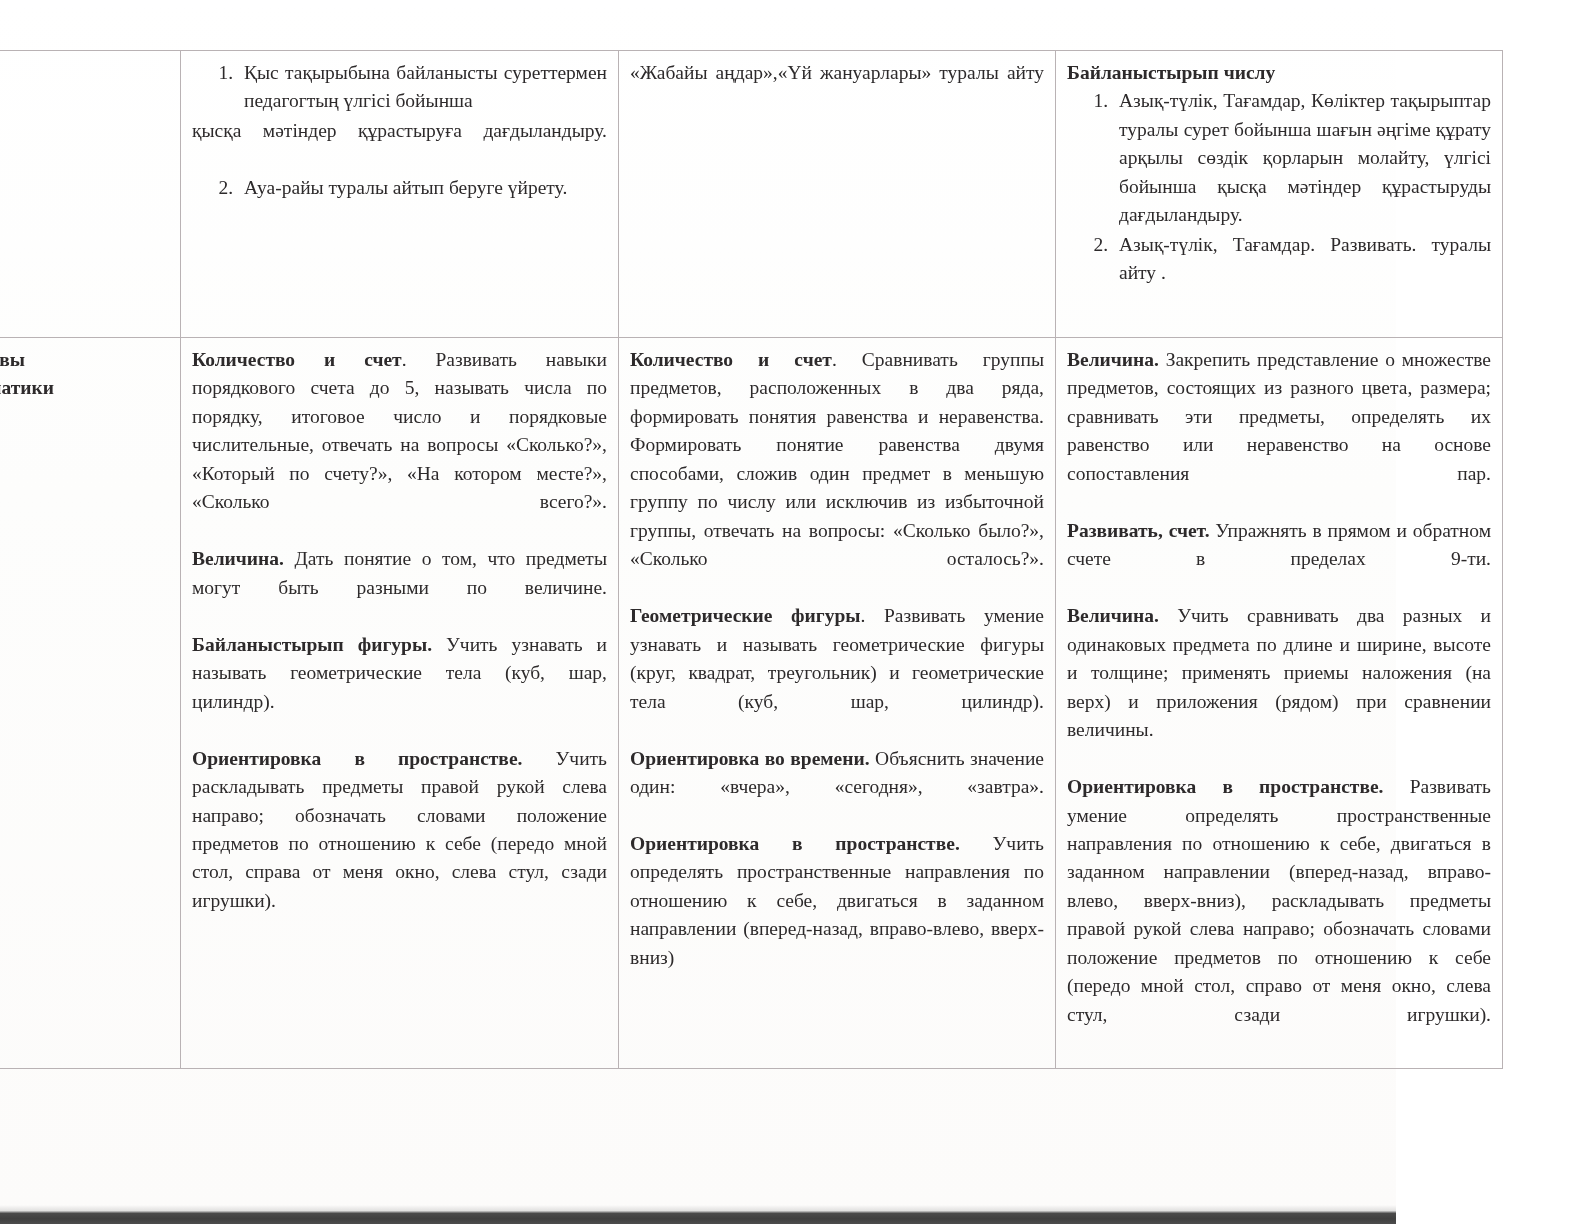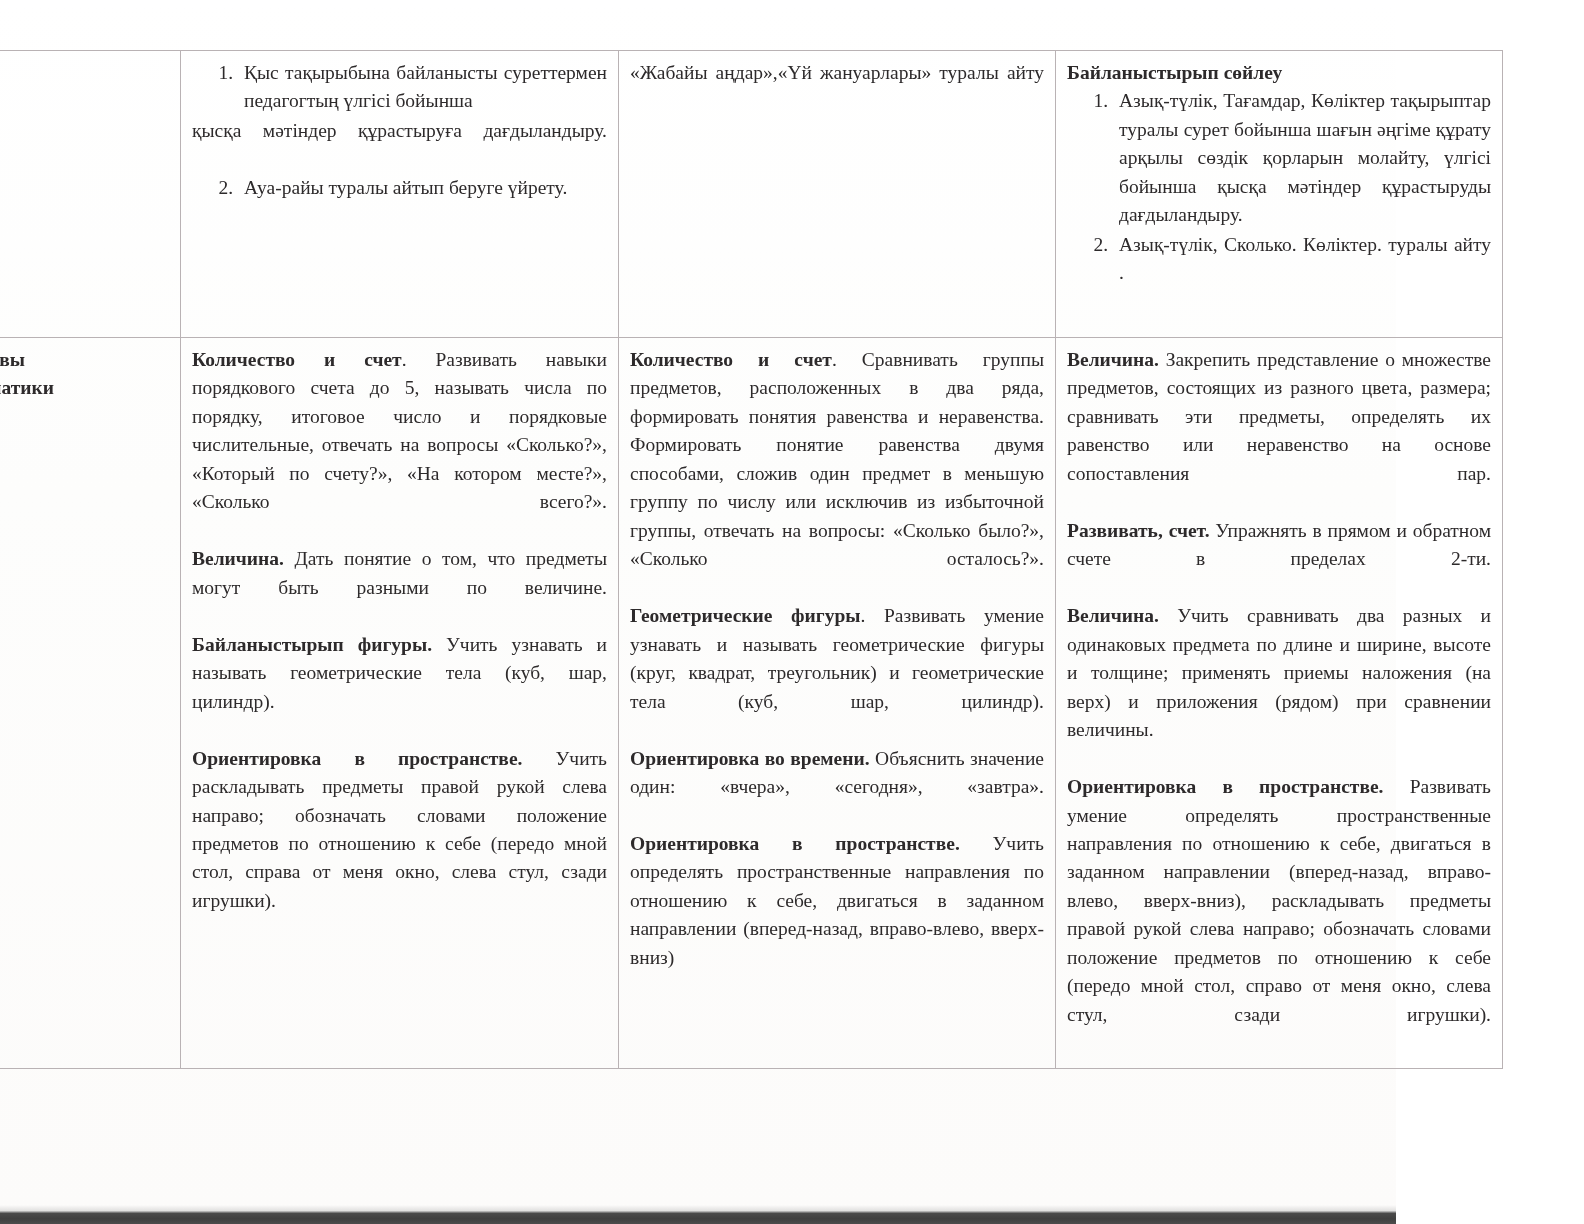--- a/index.html
+++ b/index.html
@@ -149,24 +149,24 @@
           <ol class="num" start="2">
             <li>Ауа-райы туралы айтып беруге үйрету.</li>
           </ol>
         </td>
 
         <td>
           <p class="para justify-all">«Жабайы аңдар»,«Үй жануарлары» туралы айту</p>
         </td>
 
         <td>
-          <span class="heading-line">Байланыстырып сөйлеу</span>
+          <span class="heading-line">Байланыстырып числу</span>
           <ol class="num">
             <li>Азық-түлік, Тағамдар, Көліктер тақырыптар туралы сурет бойынша шағын әңгіме құрату арқылы сөздік қорларын молайту, үлгісі бойынша қысқа мәтіндер құрастыруды дағдыландыру.</li>
-            <li>Азық-түлік, Сколько. Көліктер. туралы айту .</li>
+            <li>Азық-түлік, Тағамдар. Развивать. туралы айту .</li>
           </ol>
         </td>
       </tr>
 
       <tr class="row-math">
         <td class="label-cell">
           <span class="label-text">сновы</span>
           <span class="label-text">тематики</span>
         </td>
 
@@ -179,21 +179,21 @@
 
         <td>
           <p class="para justify-all"><span class="b">Количество и счет</span><span>.</span><span> Сравнивать группы предметов, расположенных в два ряда, формировать понятия равенства и неравенства. Формировать понятие равенства двумя способами, сложив один предмет в меньшую группу по числу или исключив из избыточной группы, отвечать на вопросы: «Сколько было?», «Сколько осталось?».</span></p>
           <p class="para justify-all"><span class="b">Геометрические фигуры</span><span>.</span><span> Развивать умение узнавать и называть геометрические фигуры (круг, квадрат, треугольник) и геометрические тела (куб, шар, цилиндр).</span></p>
           <p class="para justify-all"><span class="b">Ориентировка во времени.</span><span></span><span> Объяснить значение один: «вчера», «сегодня», «завтра».</span></p>
           <p class="para justify-all"><span class="b">Ориентировка в пространстве.</span><span></span><span> Учить определять пространственные направления по отношению к себе, двигаться в заданном направлении (вперед-назад, вправо-влево, вверх-вниз)</span></p>
         </td>
 
         <td>
           <p class="para justify-all"><span class="b">Величина.</span><span></span><span> Закрепить представление о множестве предметов, состоящих из разного цвета, размера; сравнивать эти предметы, определять их равенство или неравенство на основе сопоставления пар.</span></p>
-          <p class="para justify-all"><span class="b">Развивать, счет.</span><span></span><span> Упражнять в прямом и обратном счете в пределах 2-ти.</span></p>
+          <p class="para justify-all"><span class="b">Развивать, счет.</span><span></span><span> Упражнять в прямом и обратном счете в пределах 9-ти.</span></p>
           <p class="para justify-all"><span class="b">Величина.</span><span></span><span> Учить сравнивать два разных и одинаковых предмета по длине и ширине, высоте и толщине; применять приемы наложения (на верх) и приложения (рядом) при сравнении величины.</span></p>
           <p class="para justify-all"><span class="b">Ориентировка в пространстве.</span><span></span><span> Развивать умение определять пространственные направления по отношению к себе, двигаться в заданном направлении (вперед-назад, вправо-влево, вверх-вниз), раскладывать предметы правой рукой слева направо; обозначать словами положение предметов по отношению к себе (передо мной стол, справо от меня окно, слева стул, сзади игрушки).</span></p>
         </td>
       </tr>
 
     </tbody>
   </table>
 
   <div class="scan-edge-fade"></div>
   <div class="scan-edge-bottom"></div>

